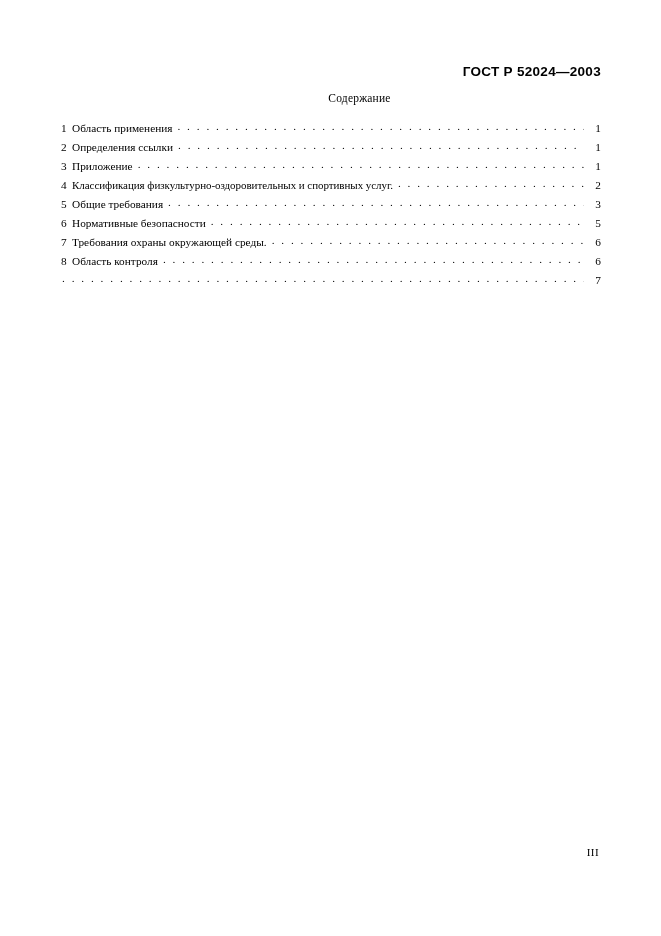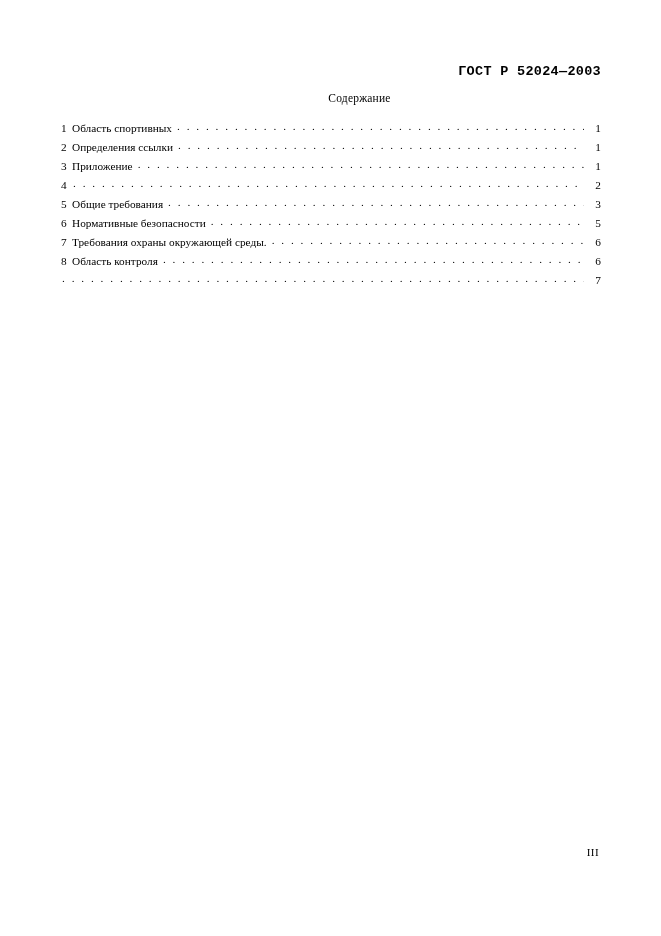--- a/index.html
+++ b/index.html
@@ -18,21 +18,21 @@
     color: #000000;
     font-family: "Liberation Serif", "DejaVu Serif", serif;
     overflow: hidden;
   }
 
   
   .running-head {
     position: absolute;
     top: 64px;
     right: 60px;
-    font-family: Liberation Mono, monospace;
+    font-family: Liberation Sans, sans-serif;
     font-weight: bold;
     font-size: 13.5px;
     letter-spacing: 0.3px;
     white-space: nowrap;
   }
 
   
   .toc-title {
     position: absolute;
     top: 92px;
@@ -119,41 +119,42 @@
 <div class="page">
 
   <div class="running-head">ГОСТ Р 52024—2003</div>
 
   <div class="toc-title">Содержание</div>
 
   <div class="toc">
 
     <div class="toc-entry">
       <span class="toc-num">1</span>
-      <span class="toc-label">Область спортивных</span>
+      <span class="toc-label">Область применения</span>
       <span class="toc-dots"></span>
       <span class="toc-page">1</span>
     </div>
 
     <div class="toc-entry">
       <span class="toc-num">2</span>
       <span class="toc-label">Определения ссылки</span>
       <span class="toc-dots"></span>
       <span class="toc-page">1</span>
     </div>
 
     <div class="toc-entry">
       <span class="toc-num">3</span>
       <span class="toc-label">Приложение</span>
       <span class="toc-dots"></span>
       <span class="toc-page">1</span>
     </div>
 
     <div class="toc-entry condensed">
       <span class="toc-num">4</span>
+      <span class="toc-label">Классификация физкультурно-оздоровительных и спортивных услуг.</span>
       <span class="toc-dots"></span>
       <span class="toc-page">2</span>
     </div>
 
     <div class="toc-entry">
       <span class="toc-num">5</span>
       <span class="toc-label">Общие требования</span>
       <span class="toc-dots"></span>
       <span class="toc-page">3</span>
     </div>

